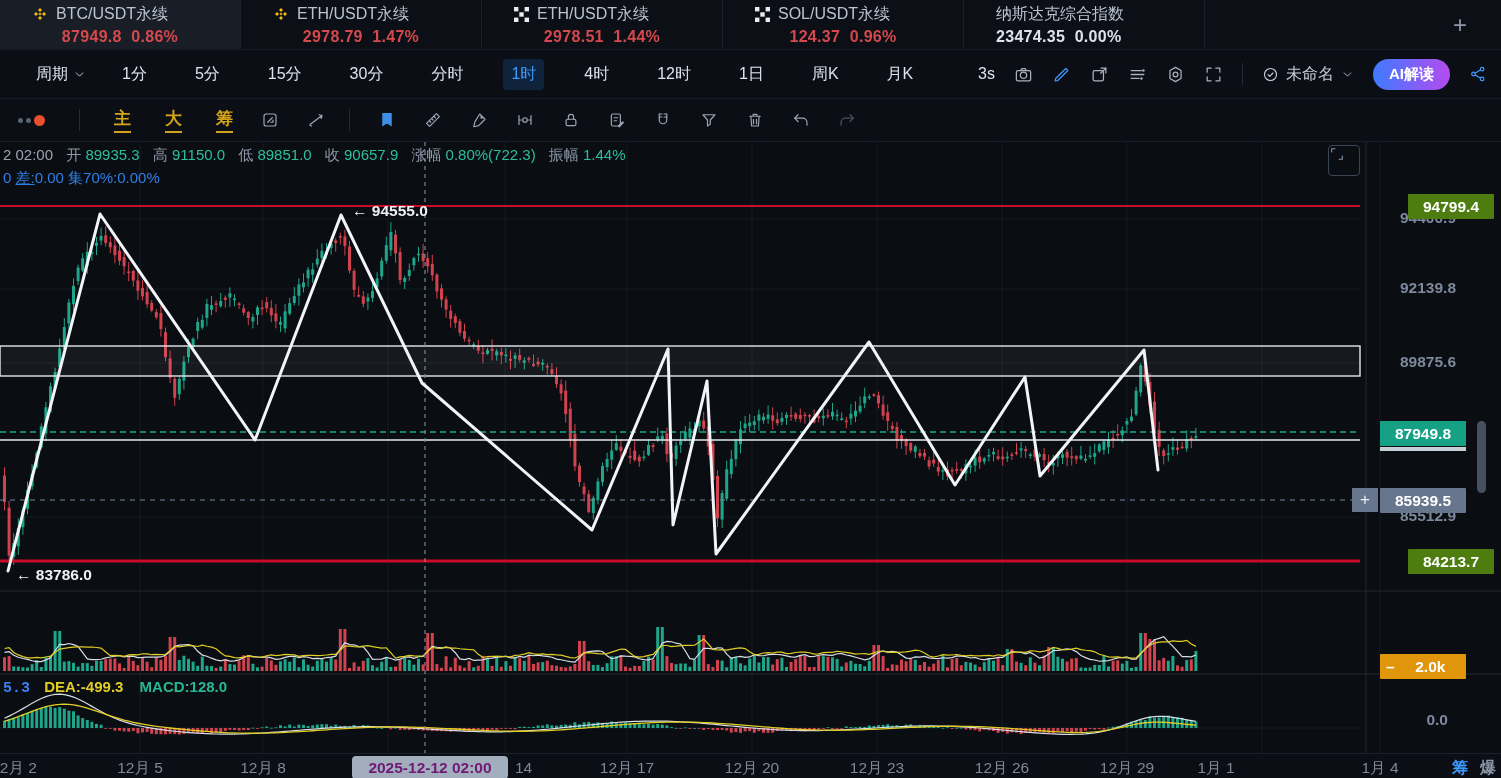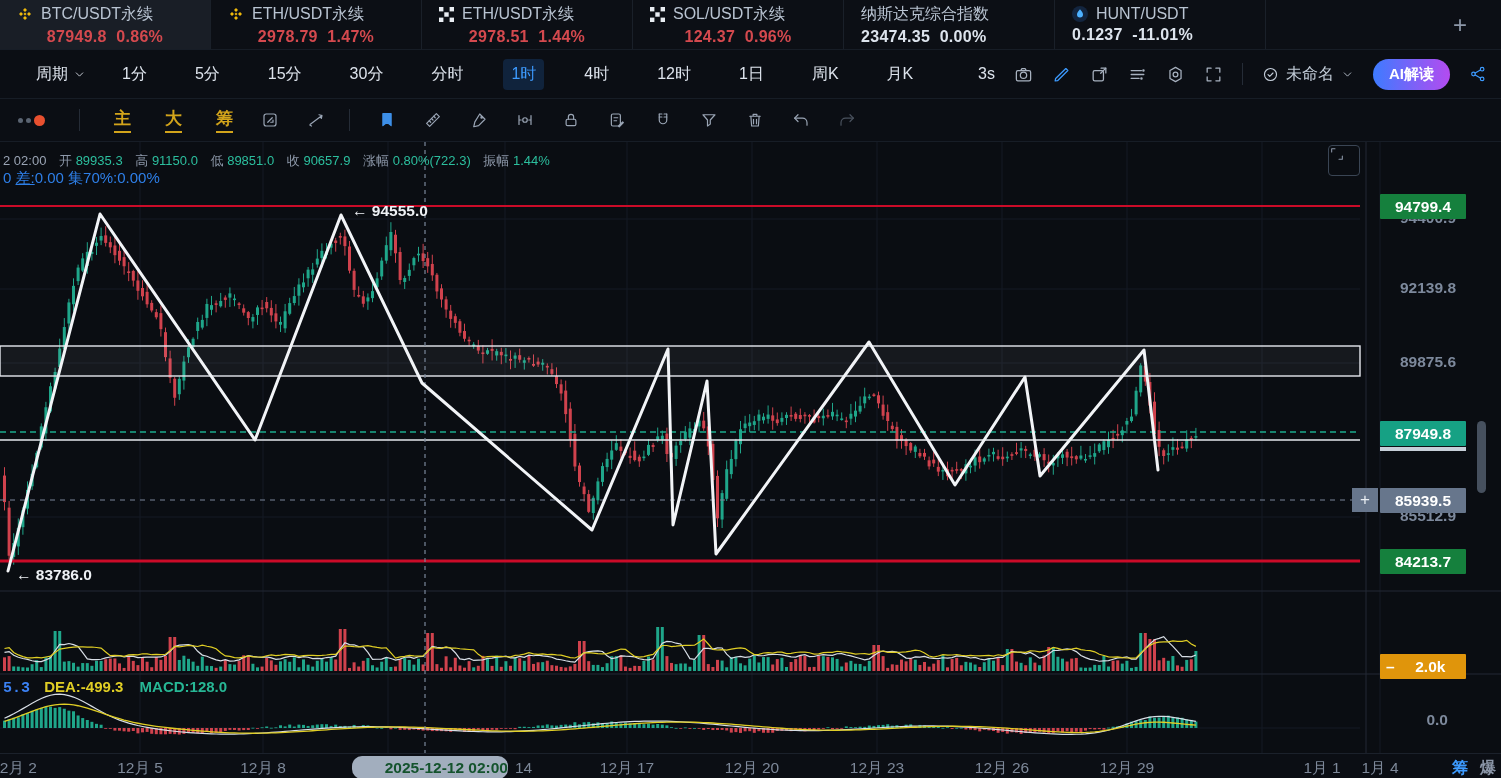--- a/index.html
+++ b/index.html
@@ -1,20 +1,20 @@
 <!DOCTYPE html>
 <html><head>
 <meta charset="utf-8">
 <style>
   html,body{margin:0;padding:0;background:#05070a;}
   .app{position:relative;width:1501px;height:778px;background:#0a0d12;overflow:hidden;
        font-family:"Liberation Sans","DejaVu Sans",sans-serif;color:#c7d0db;-webkit-font-smoothing:antialiased;}
   
   .bar1{height:49px;display:flex;align-items:stretch;background:#0c0f15;border-bottom:1px solid #171d26;}
-  .tab{display:flex;flex-direction:column;justify-content:center;padding:0 17px;border-right:1px solid #1a2029;min-width:176px;cursor:pointer;}
+  .tab{display:flex;flex-direction:column;justify-content:center;padding:0 32px;border-right:1px solid #1a2029;min-width:176px;cursor:pointer;}
   .tab.sel{background:#191e26;}
   .tab .t{display:flex;align-items:center;gap:8px;font-size:16px;color:#b9c4d2;white-space:nowrap;}
   .tab .p{font-size:16px;font-weight:700;margin-top:3px;letter-spacing:.3px;white-space:nowrap;}
   .valred{color:#d4494e;text-align:center;} .valwhite{color:#dde4ed;}
   .addbtn{margin-left:auto;align-self:center;margin-right:26px;font-size:24px;color:#8d98a9;cursor:pointer;padding:0 8px;}
   .icn{display:inline-flex;align-items:center;justify-content:center;}
   
   .bar2{height:48px;display:flex;align-items:center;background:#0b0e14;border-bottom:1px solid #171d26;padding-left:36px;position:relative;}
   .pdrop{display:flex;align-items:center;gap:5px;font-size:16px;color:#dde3ec;margin-right:28px;cursor:pointer;}
   .p-item{font-size:16px;color:#dde3ec;margin-right:32px;cursor:pointer;padding:5px 8px;border-radius:4px;}
@@ -34,47 +34,47 @@
   .dot.big{width:11px;height:11px;background:#e8502f;}
   .ytool{color:#d2a41b;font-size:17px;font-weight:700;margin:0 0 0 34px;border-bottom:2px solid #d2a41b;padding-bottom:1px;cursor:pointer;}
   .dtool{color:#9aa5b5;margin-left:28px;cursor:pointer;display:inline-flex;}
   .dtool.active{color:#3d8fe8;}
   .dtool.dim{color:#4a525e;}
   .bar3 .vdiv{margin-left:24px;}
   
   .chart{position:relative;height:611px;background:#0a0d12;overflow:hidden;}
   .chart svg{position:absolute;left:0;top:0;}
   .ov{position:absolute;white-space:nowrap;}
-  .ohlc{left:3px;top:10px;font-size:13px;}
+  .ohlc{left:3px;top:4px;font-size:15px;}
   .ohlc .lb{color:#8d98a9;} .ohlc .vl{color:#2cbf9e;margin-right:9px;} .ohlc .tm{color:#9aa4b4;margin-right:9px;}
   .subline{left:3px;top:27px;font-size:15px;color:#2e7fe8;}
   .subline u{text-decoration:underline;}
   .vollbl{left:3px;top:452px;font-size:15px;font-weight:700;}
   .vollbl .pre{color:#8d98a9;font-weight:400;}
   .vollbl .w{color:#d4dbe4;margin-left:10px;}
   .vollbl .y{color:#e0ce25;margin-left:12px;}
   .macdlbl{left:3px;top:536px;font-size:15px;font-weight:700;}
   .macdlbl .w{color:#3b82f6;font-family:Liberation Mono, monospace;}
   .macdlbl .y{color:#e0ce25;margin-left:10px;}
   .macdlbl .g{color:#27b795;margin-left:12px;}
   .ylab{left:1372px;width:84px;text-align:right;font-size:15.5px;font-weight:600;color:#7d899c;}
   .badge{left:1380px;width:86px;height:25px;line-height:25px;text-align:center;font-size:15.5px;font-weight:700;color:#fff;border-radius:1px;}
-  .b-red{background:#15803d;} .b-green{background:#16a184;} .b-orange{background:#e0950b;color:#fff;}
+  .b-red{background:#4d7c0f;margin-left:28px;} .b-green{background:#16a184;} .b-orange{background:#e0950b;color:#fff;}
   .b-gray{background:#67768c;}
   .pstrip{left:1380px;width:86px;height:4px;background:#c6cfd8;}
   .xplus{left:1352px;width:26px;height:24px;background:#67768c;color:#e8edf2;font-size:17px;line-height:23px;text-align:center;}
   .zlab{font-size:15.5px;color:#7d899c;font-weight:600;}
   .scrollbar{left:1477px;top:279px;width:9px;height:72px;background:#46505e;border-radius:5px;}
   .expandbox{left:1328px;top:3px;width:30px;height:29px;border:1.5px solid #3a4554;border-radius:4px;color:#8b96a8;
              display:flex;align-items:center;justify-content:center;cursor:pointer;}
   
   .axisbar{position:relative;height:27px;background:#0b0e14;border-top:1px solid #1b212b;overflow:hidden;}
   .xlab{position:absolute;top:4px;transform:translateX(-50%);font-size:15.5px;color:#7d8899;white-space:nowrap;}
-  .xbadge{position:absolute;left:352px;top:2px;width:156px;height:23px;line-height:23px;text-align:right;
-          background:#a2aebe;color:#14532d;font-size:15.5px;font-weight:700;border-radius:10px;}
+  .xbadge{position:absolute;left:352px;top:2px;width:156px;height:23px;line-height:23px;text-align:center;
+          background:#a2aebe;color:#701a75;font-size:15.5px;font-weight:700;border-radius:4px;}
   .chip-b{position:absolute;top:4px;left:1452px;color:#3d9bff;font-size:16px;font-weight:700;cursor:pointer;}
   .chip-g{position:absolute;top:4px;left:1480px;color:#8b96a8;font-size:16px;font-weight:700;cursor:pointer;}
 </style>
 </head>
 <body>
 
 <div class="app">
 
   <div class="bar1" id="tabbar">
     <div class="tab sel">
@@ -143,32 +143,20 @@
           </span>
           <span>SOL/USDT永续</span>
         </span>
         <span class="p valred"><span>124.37</span>&nbsp;&nbsp;<span>0.96%</span></span>
       </div>
       <div class="tab">
         <span class="t">
           <span>纳斯达克综合指数</span>
         </span>
         <span class="p valwhite"><span>23474.35</span>&nbsp;&nbsp;<span>0.00%</span></span>
-      </div>
-      <div class="tab">
-        <span class="t">
-          <span class="icn">
-            <svg width="16" height="16" viewBox="0 0 16 16">
-              <circle cx="8" cy="8" r="8" fill="#13253f"></circle>
-              <path d="M8 3.2c1.8 2.2 3 3.7 3 5.3a3 3 0 01-6 0c0-1.6 1.2-3.1 3-5.3z" fill="#4db1ff"></path>
-            </svg>
-          </span>
-          <span>HUNT/USDT</span>
-        </span>
-        <span class="p valwhite"><span>0.1237</span>&nbsp;&nbsp;<span>-11.01%</span></span>
       </div>
       <div class="addbtn">+</div>
   </div>
 
   <div class="bar2">
     <div class="pdrop">
       <span>周期</span>
       <span class="icn">
           <svg width="13" height="13" viewBox="0 0 24 24" fill="none" stroke="currentColor" stroke-width="1.6" stroke-linecap="round" stroke-linejoin="round">
             <path d="M6 9l6 6 6-6"></path>
@@ -1478,21 +1466,21 @@
         <div class="ov badge b-gray" style="top: 346px;">85939.5</div>
         <div class="ov badge b-red" style="top: 407px;">84213.7</div>
         <div class="ov badge b-orange" style="top: 512px;"><span style="float:left;margin-left:6px;">–</span>2.0k</div>
         <div class="ov zlab" style="top: 569px; left: 1398px; width: 50px; text-align: right;">0.0</div>
       </div>
     <div class="ov scrollbar"></div>
   </div>
 
   <div class="axisbar" id="timeAxis">
       <div class="xlab" style="left: 1380px;">1月 4</div>
-      <div class="xlab" style="left: 1322px; text-align: center;">1月 1</div>
+      <div class="xlab" style="left: 1216px; text-align: center;">1月 1</div>
       <div class="xlab" style="left: 1127px;">12月 29</div>
       <div class="xlab" style="left: 1002px;">12月 26</div>
       <div class="xlab" style="left: 877px;">12月 23</div>
       <div class="xlab" style="left: 752px;">12月 20</div>
       <div class="xlab" style="left: 627px;">12月 17</div>
       <div class="xlab" style="left: 505px;">12月 14</div>
       <div class="xlab" style="left: 263px;">12月 8</div>
       <div class="xlab" style="left: 140px;">12月 5</div>
       <div class="xlab" style="left: 14px;">12月 2</div>
     <div class="xbadge">2025-12-12 02:00</div>

